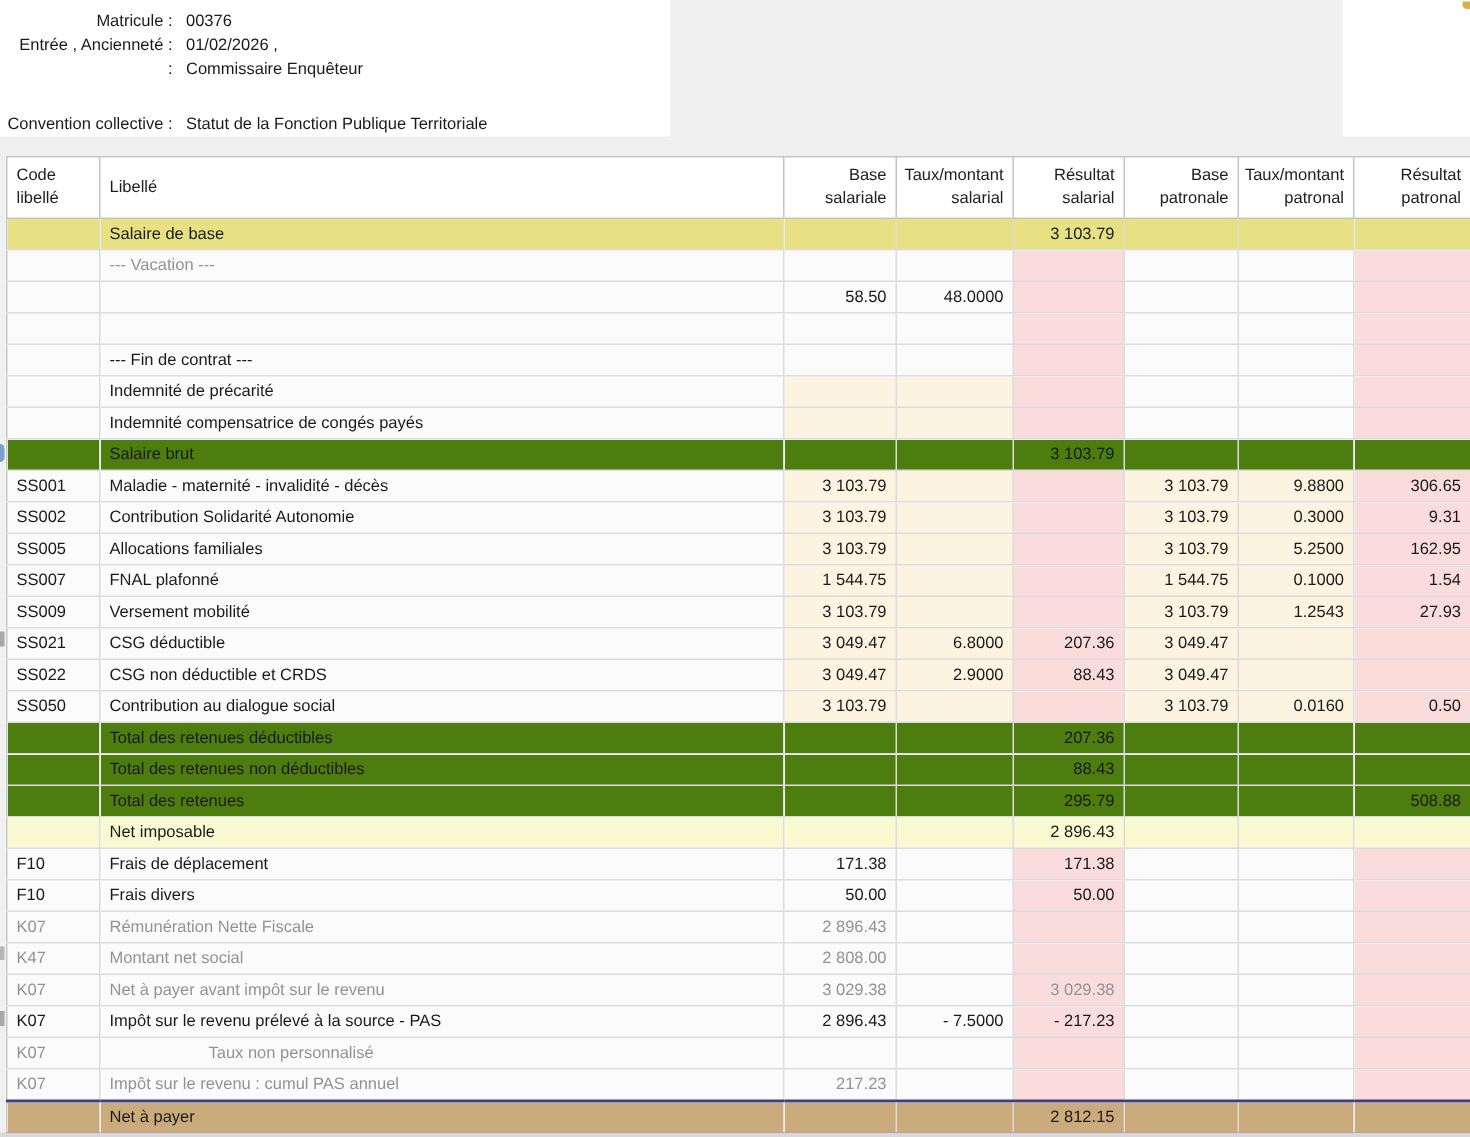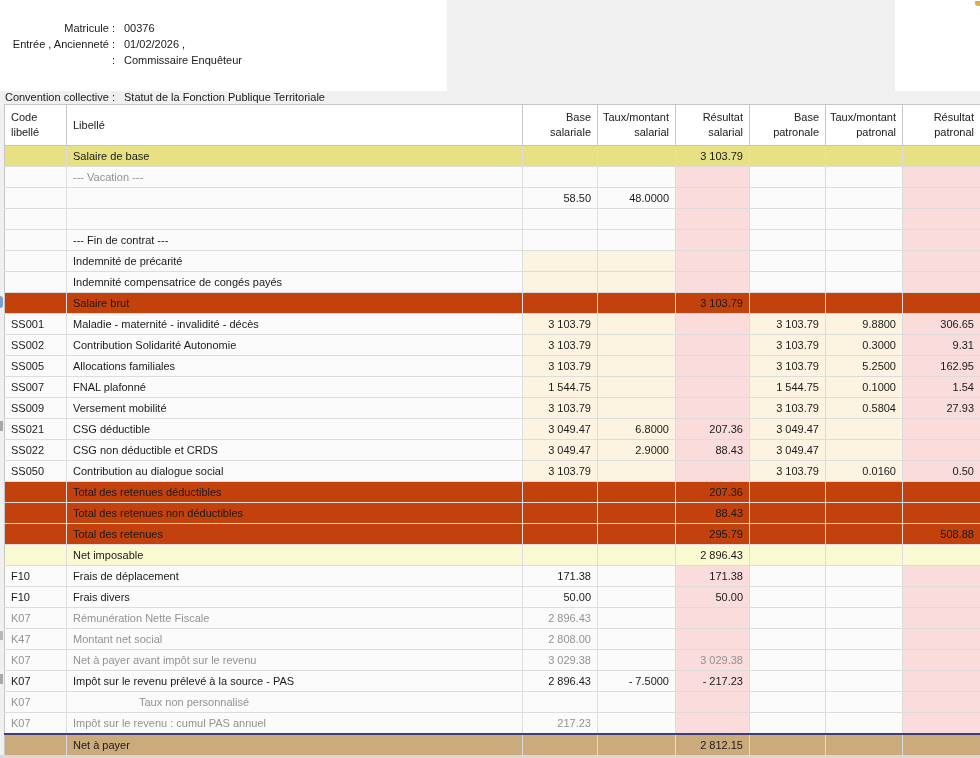--- a/index.html
+++ b/index.html
@@ -6,21 +6,21 @@
   body {
     width:980px; height:758px; position:relative; overflow:hidden;
     background:#f0f0f0;
     font-family:"Liberation Sans", sans-serif;
     font-size:11px; color:#1a1a1a;
   }
 
   
   .info-box {
     position:absolute; left:0; top:0; width:447px; height:91px;
-    background:#ffffff; padding-top:20px; box-sizing:border-box;
+    background:#ffffff; padding-top:6px; box-sizing:border-box;
   }
   .info-row { display:flex; line-height:16px; }
   .info-row.gap { margin-top:21px; }
   .info-label { width:115px; text-align:right; white-space:pre; color:#1a1a1a; }
   .info-value { font-weight:normal; margin-left:9px; white-space:pre; }
 
   .box-right {
     position:absolute; left:895px; top:0; width:85px; height:91px; background:#ffffff;
   }
   .corner-dot {
@@ -69,21 +69,21 @@
 
   
   .grid tbody tr td.c4, .grid tbody tr td.c7 { background:#fadcdc; }
   
   .grid tbody tr.ss td.c2, .grid tbody tr.ss td.c3,
   .grid tbody tr.ss td.c5, .grid tbody tr.ss td.c6 { background:#fdf3e1; }
   .grid tbody tr.indemnite td.c2, .grid tbody tr.indemnite td.c3 { background:#fdf3e1; }
 
   
   .grid tbody tr.yellow td     { background:#e8e183;margin-top:40px; }
-  .grid tbody tr.peach td      { background:#c2410c;margin-left:25px; }
+  .grid tbody tr.peach td      { background:#4d7c0f;margin-left:25px; }
   .grid tbody tr.paleyellow td { background:#fafad2; }
   .grid tbody tr.tan td {
     background:#cbaa7c;
     border-top:2px solid #3e3e7e; border-bottom:2px solid #701a75;
   }
 
   .grid tbody tr.sep td, .grid tbody tr.graytext td { color:#929292; }
   .grid tbody tr.indent td.c1 { padding-left:72px; }
 
   .bottom-strip { position:absolute; left:0; top:755px; width:980px; height:3px; background:#d8d8d8; }
@@ -297,21 +297,21 @@
         <td class="c6 num">0.1000</td>
         <td class="c7 num">1.54</td>
       </tr>
       <tr class="row ss">
         <td class="c0">SS009</td>
         <td class="c1">Versement mobilité</td>
         <td class="c2 num">3 103.79</td>
         <td class="c3 num"></td>
         <td class="c4 num"></td>
         <td class="c5 num">3 103.79</td>
-        <td class="c6 num">0.5804</td>
+        <td class="c6 num">1.2543</td>
         <td class="c7 num">27.93</td>
       </tr>
       <tr class="row ss">
         <td class="c0">SS021</td>
         <td class="c1">CSG déductible</td>
         <td class="c2 num">3 049.47</td>
         <td class="c3 num">6.8000</td>
         <td class="c4 num">207.36</td>
         <td class="c5 num">3 049.47</td>
         <td class="c6 num"></td>

